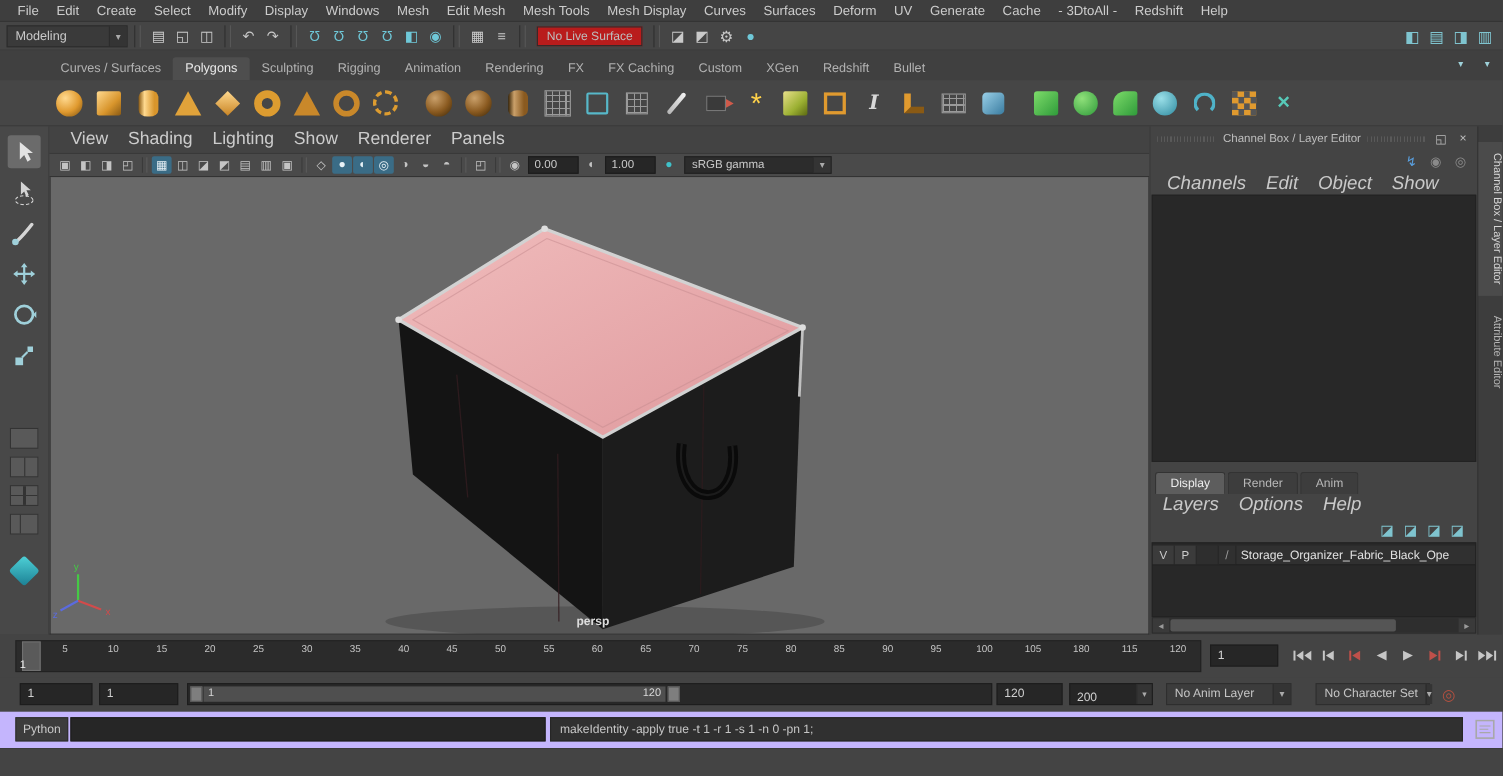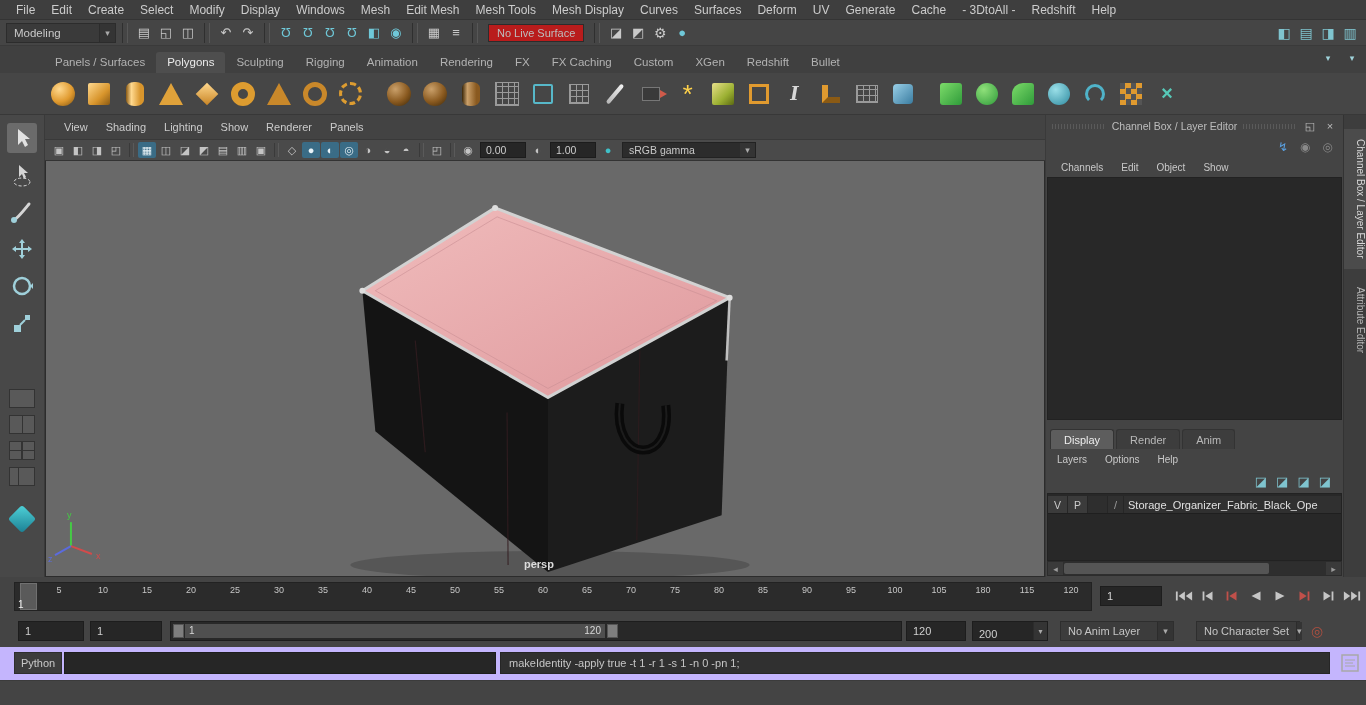--- a/index.html
+++ b/index.html
@@ -92,21 +92,21 @@
                  linear-gradient(90deg, transparent 45%, #333 45% 55%, transparent 55%); }
   .lay.tri::after { content:""; position:absolute; left:35%; top:0; width:1px; height:100%; background:#333;
       box-shadow:6px 9px 0 -4px #333; }
   .mayaD { width:20px; height:20px; margin-top:16px; background:linear-gradient(135deg, #4fd2d8, #1b7f93);
            transform:rotate(45deg); border-radius:3px; }
 
   
   #viewport-area { position:absolute; top:0; left:45px; width:1000px; height:100%; }
   #panel-menu { position:absolute; top:0; left:0; width:100%; height:25px; background:#434343;
                 display:flex; align-items:center; padding-left:10px; border-bottom:1px solid #393939; }
-  #panel-menu span { padding:0 9px; font-size:11px; color:#cccccc; }
+  #panel-menu span { padding:0 9px; font-size:16px; color:#cccccc; }
   #panel-toolbar { position:absolute; top:25px; left:0; width:100%; height:21px; background:#4a4a4a;
                    display:flex; align-items:center; padding:0 5px; gap:1px; border-bottom:1px solid #333; }
   .vicon { min-width:18px; height:16px; display:inline-flex; align-items:center; justify-content:center;
            font-size:11px; color:#c4c4c4; border-radius:2px; padding:0 1px; }
   .vicon.on { background:#3a6c86; color:#e8f2f7; }
   .vicon.tealdot { color:#3fc1c9; }
   .vsep { width:5px; height:14px; border-left:1px solid #3a3a3a; border-right:1px solid #5a5a5a; margin:0 3px; }
   .vfield { width:46px; height:16px; background:#262626; border:1px solid #1c1c1c; color:#cccccc;
             font-size:10.5px; display:flex; align-items:center; padding:0 5px; margin:0 2px; }
   .vdd { display:flex; align-items:center; height:16px; width:134px; background:#2c2c2c; border:1px solid #222;
@@ -121,21 +121,21 @@
   #channelbox { position:absolute; top:0; right:23px; width:298px; height:100%; background:#444;
                 border-left:1px solid #3a3a3a; display:flex; flex-direction:column; }
   .cb-header { height:22px; display:flex; align-items:center; padding:0 6px; gap:6px; }
   .grip { flex:1; height:5px; background:repeating-linear-gradient(90deg, #5a5a5a 0 1px, transparent 1px 3px); }
   .cb-title { font-size:10.5px; color:#bdbdbd; white-space:nowrap; }
   .cb-hicon { width:14px; height:14px; font-size:11px; color:#bbbbbb; display:flex; align-items:center; justify-content:center; }
   .cb-iconrow { height:20px; display:flex; justify-content:flex-end; align-items:center; padding-right:10px; gap:12px; }
   .cbi { font-size:12px; color:#5aa0e0; }
   .cbi.dim { color:#8a8a8a; }
   .cb-menu { height:20px; display:flex; align-items:center; padding-left:6px; }
-  .cb-menu-item { padding:0 9px; font-size:10px; color:#c9c9c9; white-space:nowrap; }
+  .cb-menu-item { padding:0 9px; font-size:17px; color:#c9c9c9; white-space:nowrap;font-style:italic; }
   .cb-list { height:243px; background:#282828; border:1px solid #222; margin:0 1px; }
   .le { margin-top:8px; display:flex; flex-direction:column; flex:1; }
   .le-tabs { height:21px; display:flex; align-items:flex-end; padding-left:4px; gap:2px; }
   .le-tab { padding:0 13px; height:20px; line-height:20px; font-size:11px; color:#b8b8b8; background:#3d3d3d;
             border:1px solid #333; border-bottom:none; border-radius:3px 3px 0 0; white-space:nowrap; }
   .le-tab.active { background:#5d5d5d; color:#ededed; }
   .le-menu { height:20px; display:flex; align-items:center; padding-left:2px; }
   .le-iconrow { height:24px; display:flex; justify-content:flex-end; align-items:center; gap:9px; padding-right:12px; }
   .lei { font-size:13px; color:#7fc4cf; }
   .le-list { flex:1; background:#282828; border:1px solid #222; margin:0 1px; padding-top:2px; }
@@ -268,21 +268,21 @@
     <span class="sicon">◩</span>
     <span class="sicon gear">⚙</span>
     <span class="sicon teal">●</span>
     <span class="sicon panels push">◧</span>
     <span class="sicon panels">▤</span>
     <span class="sicon panels">◨</span>
     <span class="sicon panels">▥</span>
   </div>
 
   <div id="shelf-tabs">
-      <span class="sh-tab">Panels / Surfaces</span>
+      <span class="sh-tab">Curves / Surfaces</span>
       <span class="sh-tab active">Polygons</span>
       <span class="sh-tab">Sculpting</span>
       <span class="sh-tab">Rigging</span>
       <span class="sh-tab">Animation</span>
       <span class="sh-tab">Rendering</span>
       <span class="sh-tab">FX</span>
       <span class="sh-tab">FX Caching</span>
       <span class="sh-tab">Custom</span>
       <span class="sh-tab">XGen</span>
       <span class="sh-tab">Redshift</span>

